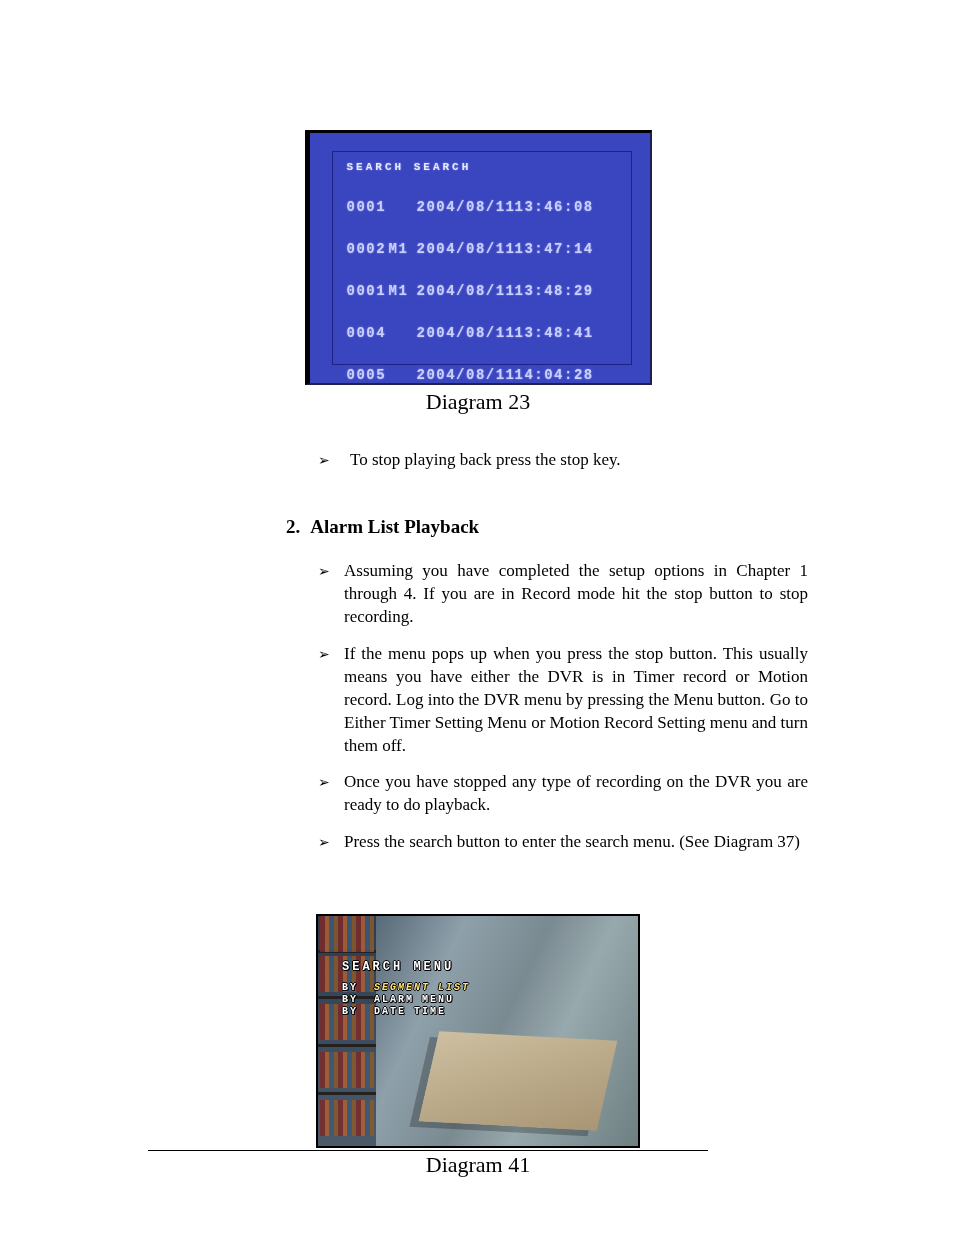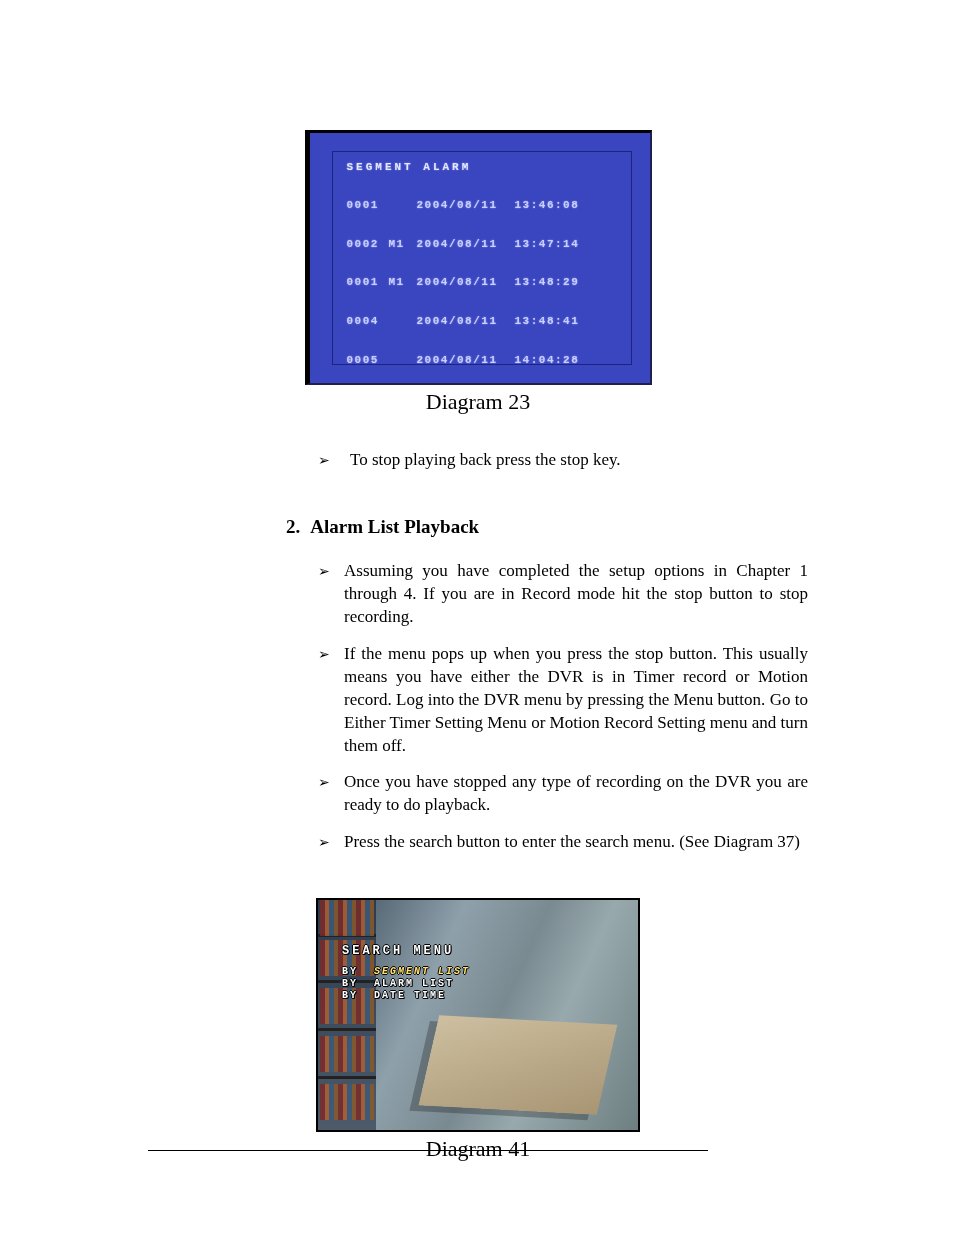--- a/index.html
+++ b/index.html
@@ -55,21 +55,21 @@
   }
   .crt-title {
     color: #e4e8ff;
     margin-bottom: 6px;
     font-size: 11px;
     letter-spacing: 3px;
   }
   .crt-row {
     display: flex;
     gap: 8px;
-    font-size: 11px;
+    font-size: 14px;
     letter-spacing: 1.5px;
     line-height: 1.15;
     margin-top: 26px;
   }
   .crt-idx { width: 34px; }
   .crt-mark { width: 20px; }
   .crt-date { width: 90px; }
   .crt-time { }
   .caption {
     margin-top: 4px;
@@ -107,21 +107,21 @@
     display: flex;
     gap: 10px;
   }
   .bullets2 {
     margin-top: 22px;
     margin-left: 190px;
     width: 490px;
   }
   
   .diagram24-wrap {
-    margin-top: 44px;
+    margin-top: 60px;
     width: 700px;
     display: flex;
     flex-direction: column;
     align-items: center;
   }
   .cam {
     width: 320px;
     height: 230px;
     background: linear-gradient(115deg,#3b4a5a 0%,#5c6d7b 15%,#8ea0aa 35%,#7a8a91 55%,#98a9ad 70%,#6e7f82 100%);
     position: relative;
@@ -163,21 +163,21 @@
   }
 </style>
 </head>
 <body>
 
 <div class="page">
 
   <div class="diagram23-wrap">
     <div class="crt">
       <div class="crt-inner">
-        <div class="crt-title">SEGMENT ALARM</div>
+        <div class="crt-title">SEARCH SEARCH</div>
         <div id="crt-rows">
             <div class="crt-row">
               <span class="crt-idx">0001</span>
               <span class="crt-mark"></span>
               <span class="crt-date">2004/08/11</span>
               <span class="crt-time">13:46:08</span>
             </div>
             <div class="crt-row">
               <span class="crt-idx">0002</span>
               <span class="crt-mark">M1</span>
@@ -250,21 +250,21 @@
         <div class="books" style="top:40px;"></div>
         <div class="books" style="top:88px;"></div>
         <div class="books" style="top:136px;"></div>
         <div class="books" style="top:184px;"></div>
       </div>
       <div class="box"></div>
       <div class="osd">
         <div class="osd-title">SEARCH MENU</div>
         <div id="osd-rows">
             <div class="osd-row"><span>BY  </span><span class="hl">SEGMENT LIST</span></div>
-            <div class="osd-row"><span>BY  </span><span>ALARM LIST</span></div>
+            <div class="osd-row"><span>BY  </span><span>ALARM MENU</span></div>
             <div class="osd-row"><span>BY  </span><span>DATE TIME</span></div>
           </div>
       </div>
     </div>
     <div class="caption">Diagram 41</div>
   </div>
 
 </div>
 
 <div class="footer-rule"></div>

